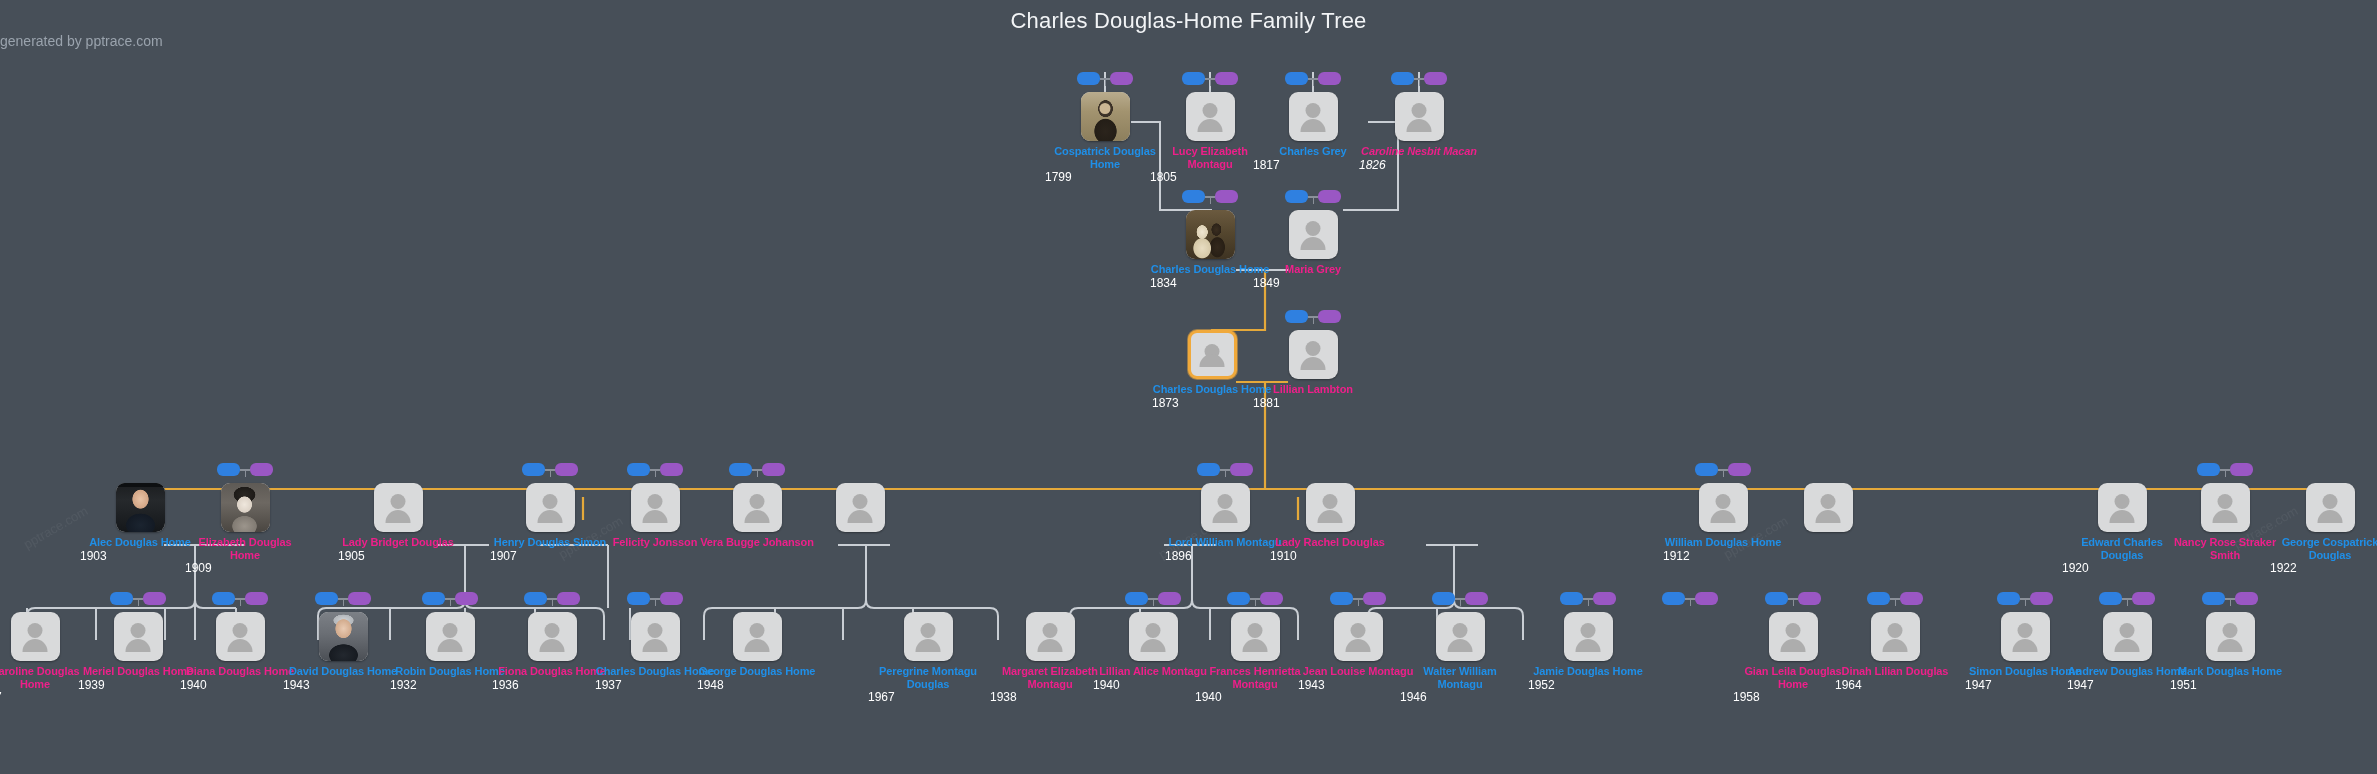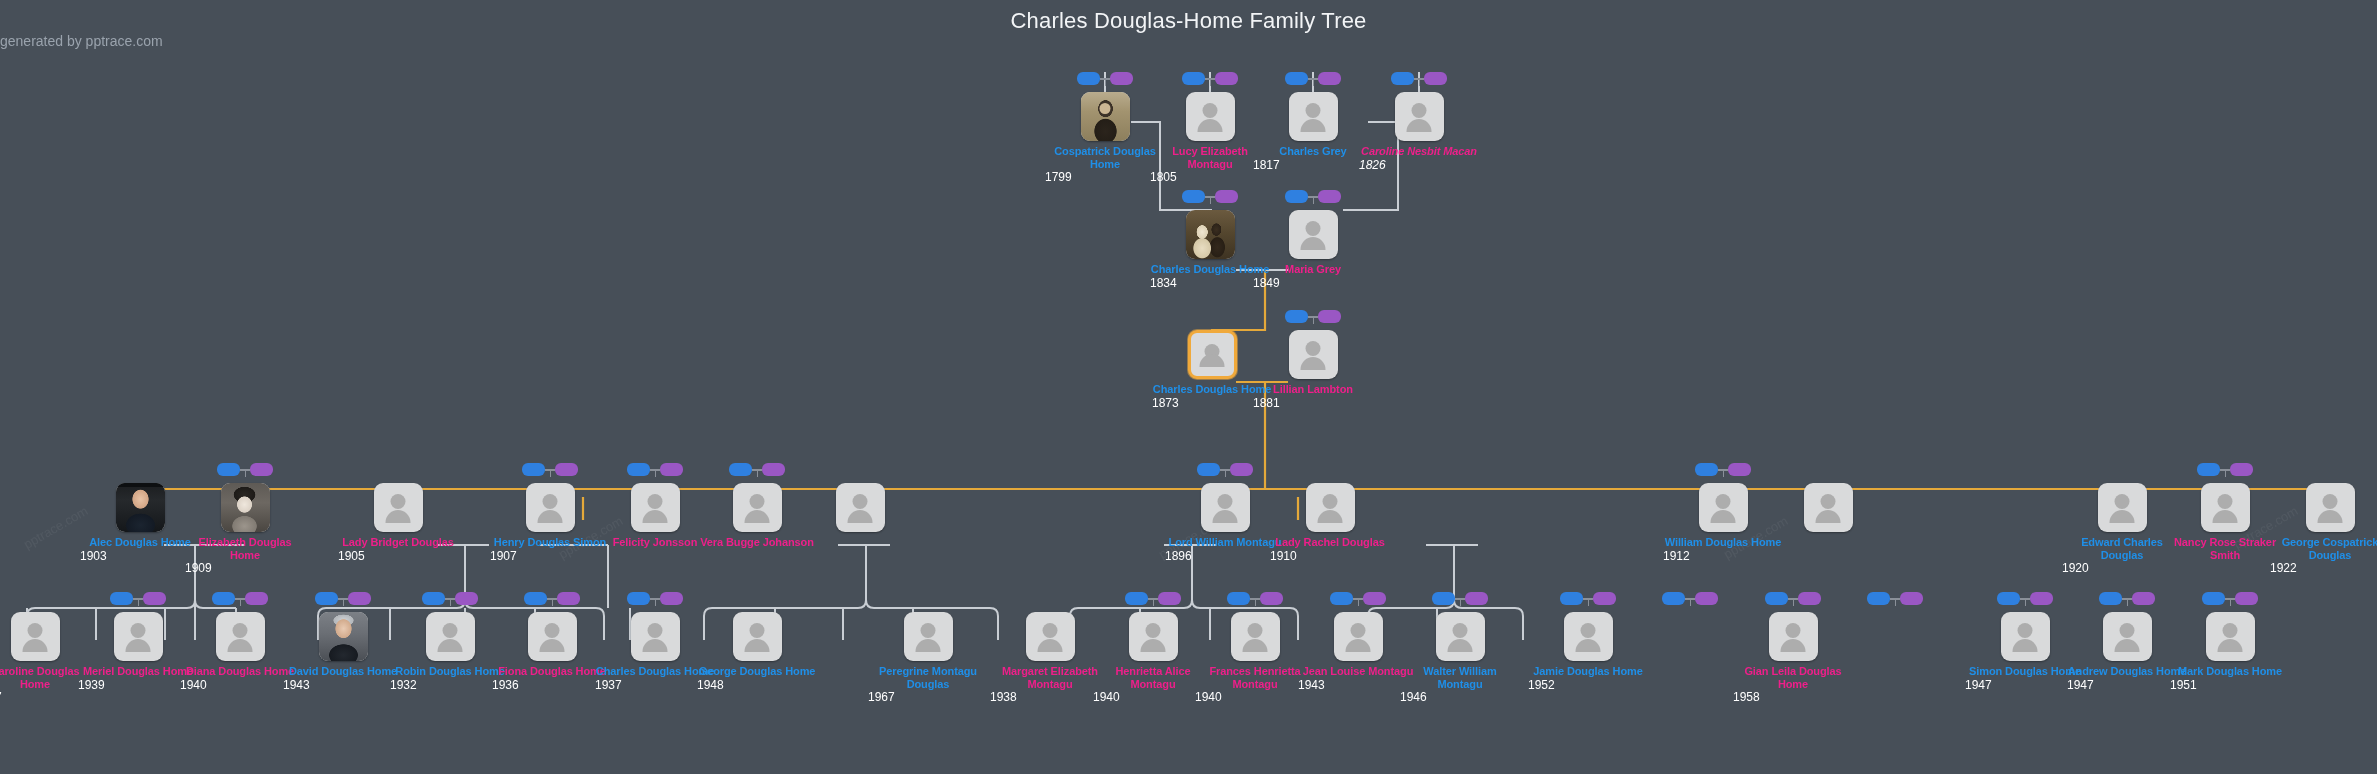--- a/index.html
+++ b/index.html
@@ -665,21 +665,21 @@
         <span class="stem-h"></span>
         <span class="stem-v"></span>
         <span class="pill purp"></span>
       </div>
     </div>
     <div class="node" style="left: 1093px; top: 612px;">
       <div class="card">
         <span class="av-head"></span>
         <span class="av-body"></span>
       </div>
-      <div class="nm f">Henrietta Alice Montagu</div>
+      <div class="nm f">Lillian Alice Montagu</div>
       <div class="yr">1940</div>
     </div>
     <div class="badges" style="left: 1195px; top: 592px;">
       <div class="inner">
         <span class="pill blue"></span>
         <span class="stem-h"></span>
         <span class="stem-v"></span>
         <span class="pill purp"></span>
       </div>
     </div>
@@ -764,20 +764,28 @@
       <div class="yr">1958</div>
     </div>
     <div class="badges" style="left: 1835px; top: 592px;">
       <div class="inner">
         <span class="pill blue"></span>
         <span class="stem-h"></span>
         <span class="stem-v"></span>
         <span class="pill purp"></span>
       </div>
     </div>
+    <div class="node" style="left: 1835px; top: 612px;">
+      <div class="card">
+        <span class="av-head"></span>
+        <span class="av-body"></span>
+      </div>
+      <div class="nm f">Dinah Lilian Douglas</div>
+      <div class="yr">1964</div>
+    </div>
     <div class="badges" style="left: 1965px; top: 592px;">
       <div class="inner">
         <span class="pill blue"></span>
         <span class="stem-h"></span>
         <span class="stem-v"></span>
         <span class="pill purp"></span>
       </div>
     </div>
     <div class="node" style="left: 1965px; top: 612px;">
       <div class="card">

